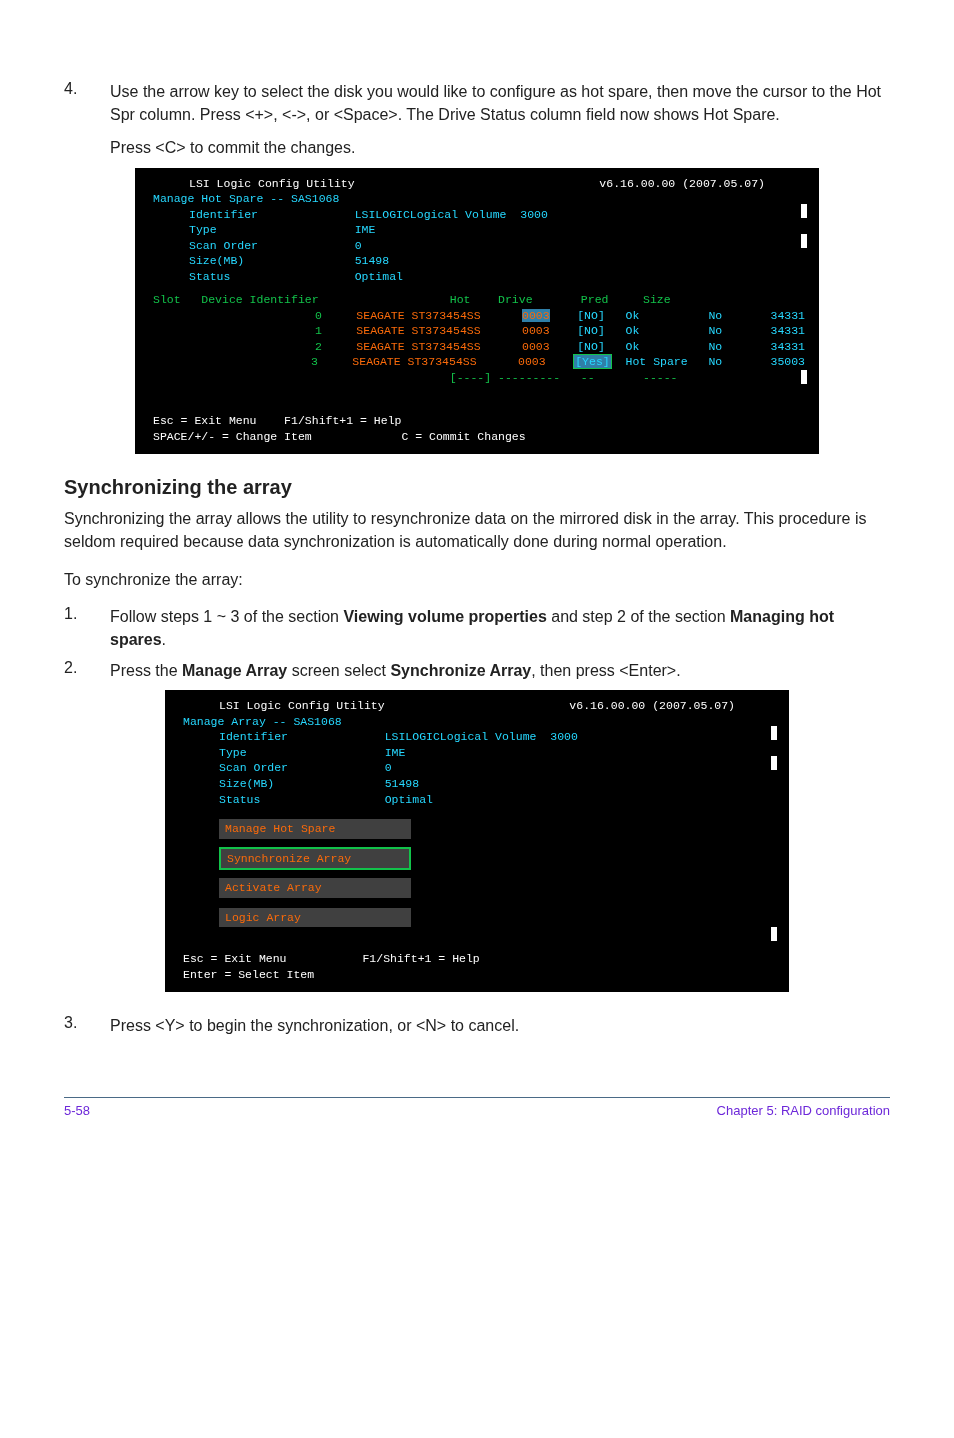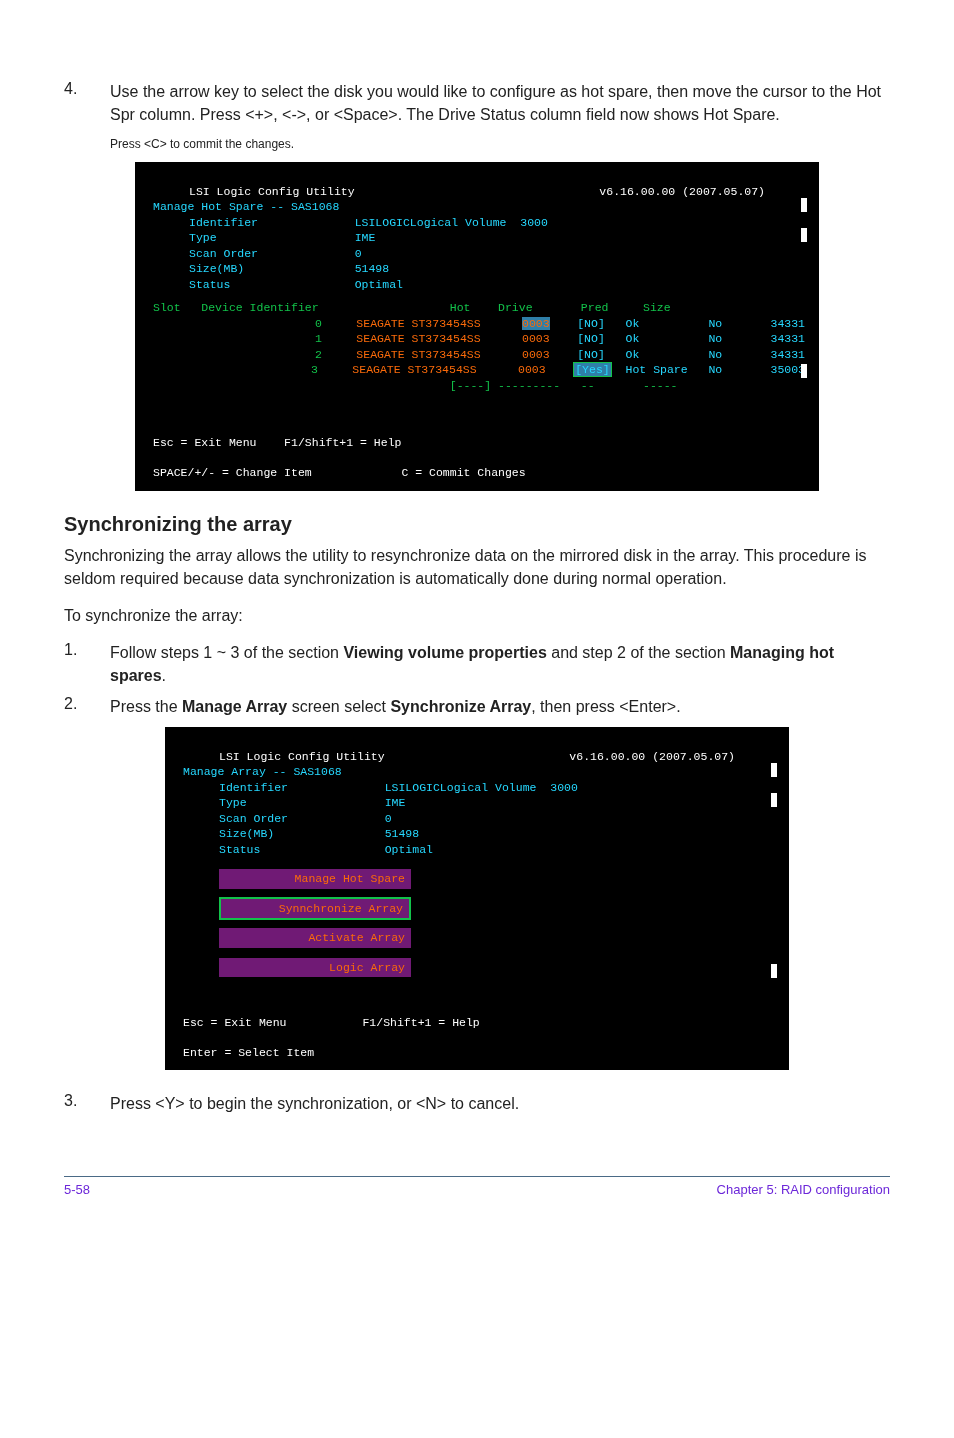--- a/index.html
+++ b/index.html
@@ -28,21 +28,21 @@
     flex: 0 0 46px;
     font-size: 16px;
   }
   .text-col {
     flex: 1;
     font-size: 16px;
     line-height: 1.45;
   }
   .indent-para {
     margin-left: 46px;
-    font-size: 12px;
+    font-size: 16px;
     line-height: 1.45;
     margin-top: 10px;
     margin-bottom: 6px;
   }
   .h2 {
     font-size: 20px;
     font-weight: bold;
     margin: 14px 0 8px 0;
   }
   b { font-weight: bold; }
@@ -55,21 +55,21 @@
     font-family: "Courier New", monospace;
     font-size: 11.5px;
     line-height: 1.35;
     color: #fff;
   }
   .term1 { width: 680px; }
   .term2 { width: 620px; }
   .term-pad {
     padding: 6px 12px 8px 12px;
   }
-  .t-white { color: #fff; margin-top: 14px; }
+  .t-white { color: #fff; }
   .t-cyan  { color: #26d8ff; }
   .t-green { color: #12c24a; }
   .t-header-row {
     display: flex;
     justify-content: space-between;
     padding: 0 40px;
   }
   .white-bar {
     position: absolute;
     right: 10px;
@@ -77,28 +77,27 @@
     background: #fff;
   }
   .term-rel {
     position: relative;
   }
   .row { white-space: pre; }
 
   
   .menu-item {
     display: inline-block;
-    background: #701a75;
+    background: #404040;
     color: #fa6a0a;
     padding: 2px 6px;
     width: 180px;
     margin: 2px 0;
     font-family: "Courier New", monospace;
     font-size: 11.5px;
-    text-align: right;
   }
   .menu-item.selected {
     border: 2px solid #12c24a;
     margin: 0;
     width: 176px;
   }
   .menu-stack {
     margin: 10px 0 2px 40px;
   }
 

